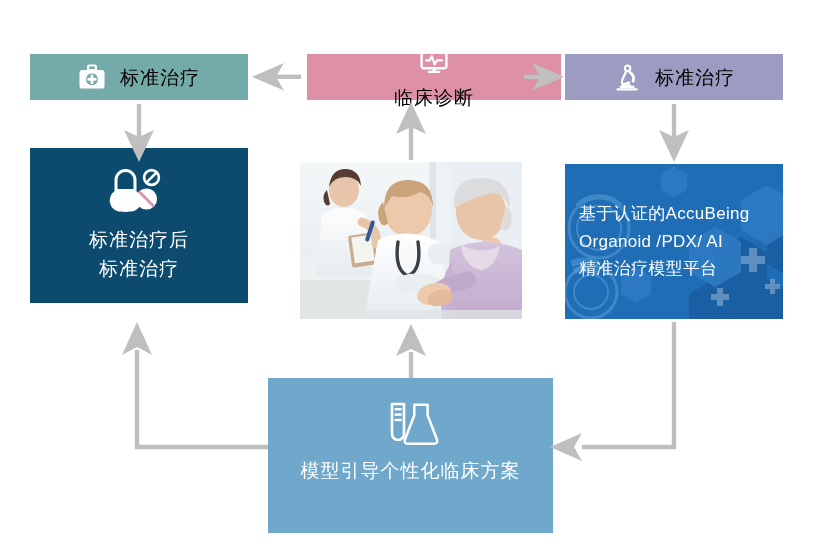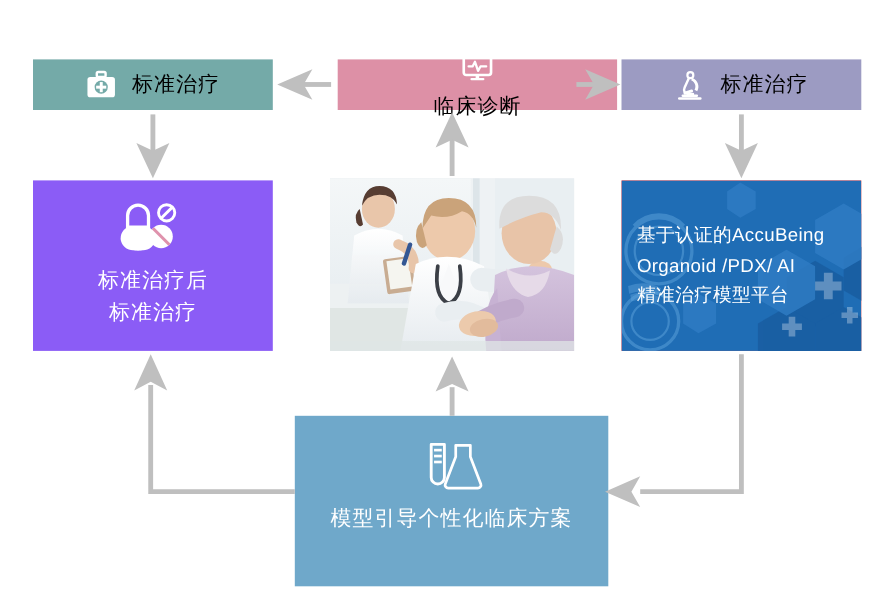--- a/index.html
+++ b/index.html
@@ -21,21 +21,21 @@
   }
   .hdr .label{font-size:19px;letter-spacing:1px;line-height:1;}
   .hdr .ico{display:flex;align-items:center;justify-content:center;}
 
   #box-standard-care{left:30px;top:54px;width:218px;height:46px;background:#74aaa8;}
   #box-clinical-diagnosis{left:307px;top:54px;width:254px;height:46px;background:#dd90a6;flex-direction:column;}
   #box-tumor-biopsy{left:565px;top:54px;width:218px;height:46px;background:#9c9bc2;}
 
   
   #box-drug-resistance{
-    left:30px;top:164px;width:218px;height:155px;background:#8b5cf6;
+    left:30px;top:148px;width:218px;height:155px;background:#0c4a6e;
     display:flex;flex-direction:column;align-items:center;justify-content:center;
   }
   #box-drug-resistance .ico{margin-bottom:12px;}
   #box-drug-resistance .label{
     color:#ffffff;font-size:19px;line-height:1.5;text-align:center;letter-spacing:1px;
   }
 
   #box-patient-photo{
     left:300px;top:162px;width:222px;height:157px;
     overflow:hidden;background:#e8eef1;

